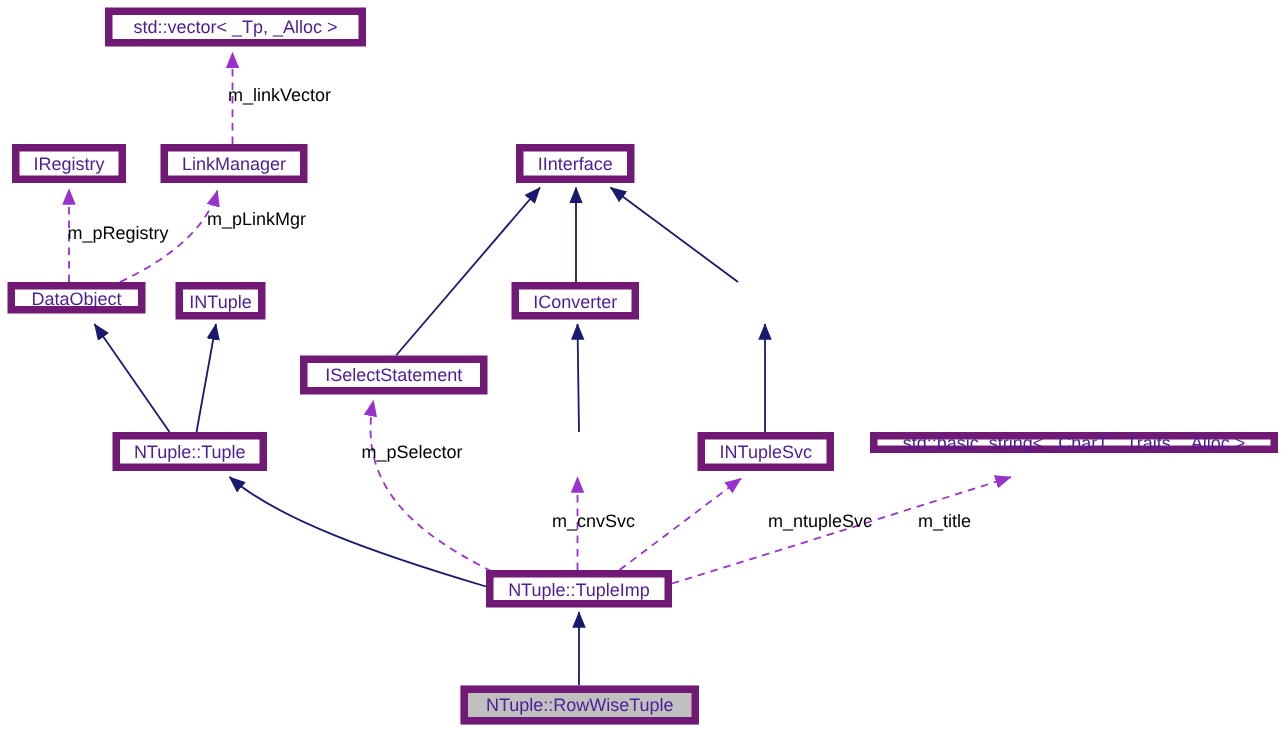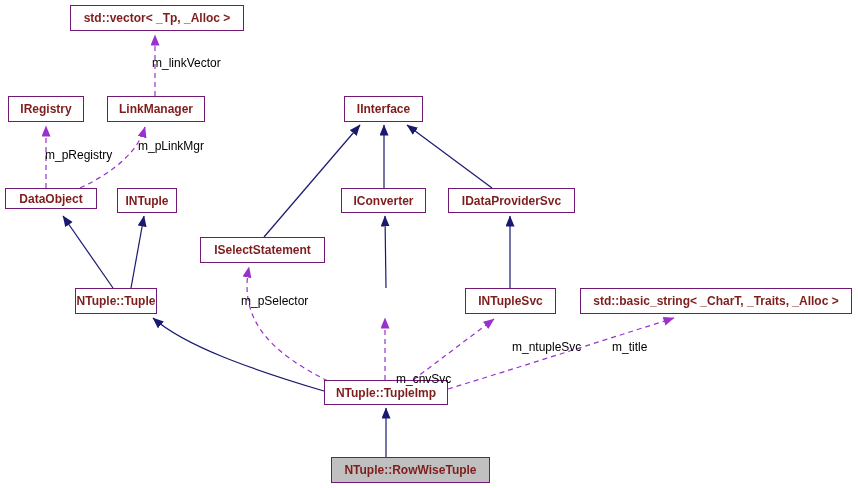--- a/index.html
+++ b/index.html
@@ -6,31 +6,30 @@
   .stage {
     position:relative;
     width:858px; height:488px;
     background:#ffffff;
     font-family:"Liberation Sans", sans-serif;
     overflow:hidden;
   }
   .node {
     position:absolute;
     box-sizing:border-box;
-    border:1px solid #701a75;
+    border:5px solid #701a75;
     background:#ffffff;
-    color:#7f1d1d;
+    color:#4c1d95;
     font-size:12px;
     line-height:1;
     display:flex;
     align-items:center;
     justify-content:center;
     white-space:nowrap;
     z-index:2;
-    font-weight:bold;
   }
   .node.focus { background:#c0c0c0; }
   .edge-label {
     position:absolute;
     color:#000000;
     font-size:12px;
     line-height:1;
     white-space:nowrap;
     z-index:3;
   }
@@ -78,29 +77,28 @@
     <path class="usage" d="M448,389 C520,367 595,343 674,318" marker-end="url(#arrow-purple)"></path>
   </svg>
 
   <div class="node" style="left:70px;  top:5px;   width:174px; height:26px;">std::vector&lt; _Tp, _Alloc &gt;</div>
   <div class="node" style="left:8px;   top:96px;  width:76px;  height:26px;">IRegistry</div>
   <div class="node" style="left:107px; top:96px;  width:98px;  height:26px;">LinkManager</div>
   <div class="node" style="left:344px; top:96px;  width:79px;  height:26px;">IInterface</div>
   <div class="node" style="left:5px;   top:188px; width:92px;  height:21px;">DataObject</div>
   <div class="node" style="left:117px; top:188px; width:60px;  height:25px;">INTuple</div>
   <div class="node" style="left:341px; top:188px; width:85px;  height:25px;">IConverter</div>
-  <div class="node" style="left:448px; top:188px; width:127px; height:25px;">IDataProviderSvc</div>
   <div class="node" style="left:200px; top:237px; width:125px; height:26px;">ISelectStatement</div>
-  <div class="node" style="left:75px;  top:288px; width:82px; height:26px;">NTuple::Tuple</div>
+  <div class="node" style="left:75px;  top:288px; width:103px; height:26px;">NTuple::Tuple</div>
   <div class="node" style="left:465px; top:288px; width:91px;  height:26px;">INTupleSvc</div>
-  <div class="node" style="left:580px; top:288px; width:272px; height:26px;">std::basic_string&lt; _CharT, _Traits, _Alloc &gt;</div>
+  <div class="node" style="left:580px; top:288px; width:272px; height:14px;">std::basic_string&lt; _CharT, _Traits, _Alloc &gt;</div>
   <div class="node" style="left:324px; top:380px; width:124px; height:25px;">NTuple::TupleImp</div>
-  <div class="node focus" style="left:307px; top:457px; width:159px; height:26px;margin-left:24px;">NTuple::RowWiseTuple</div>
+  <div class="node focus" style="left:307px; top:457px; width:159px; height:26px;">NTuple::RowWiseTuple</div>
 
   <div class="edge-label" style="left:152px; top:57px;">m_linkVector</div>
   <div class="edge-label" style="left:45px;  top:149px;">m_pRegistry</div>
   <div class="edge-label" style="left:138px; top:140px;">m_pLinkMgr</div>
   <div class="edge-label" style="left:241px; top:295px;">m_pSelector</div>
-  <div class="edge-label" style="left:396px; top:341px;margin-top:32px;">m_cnvSvc</div>
+  <div class="edge-label" style="left:368px; top:341px;">m_cnvSvc</div>
   <div class="edge-label" style="left:473px; top:341px;padding-left:39px;">m_ntupleSvc</div>
   <div class="edge-label" style="left:612px; top:341px;">m_title</div>
 
 </div>
 
 </body></html>

